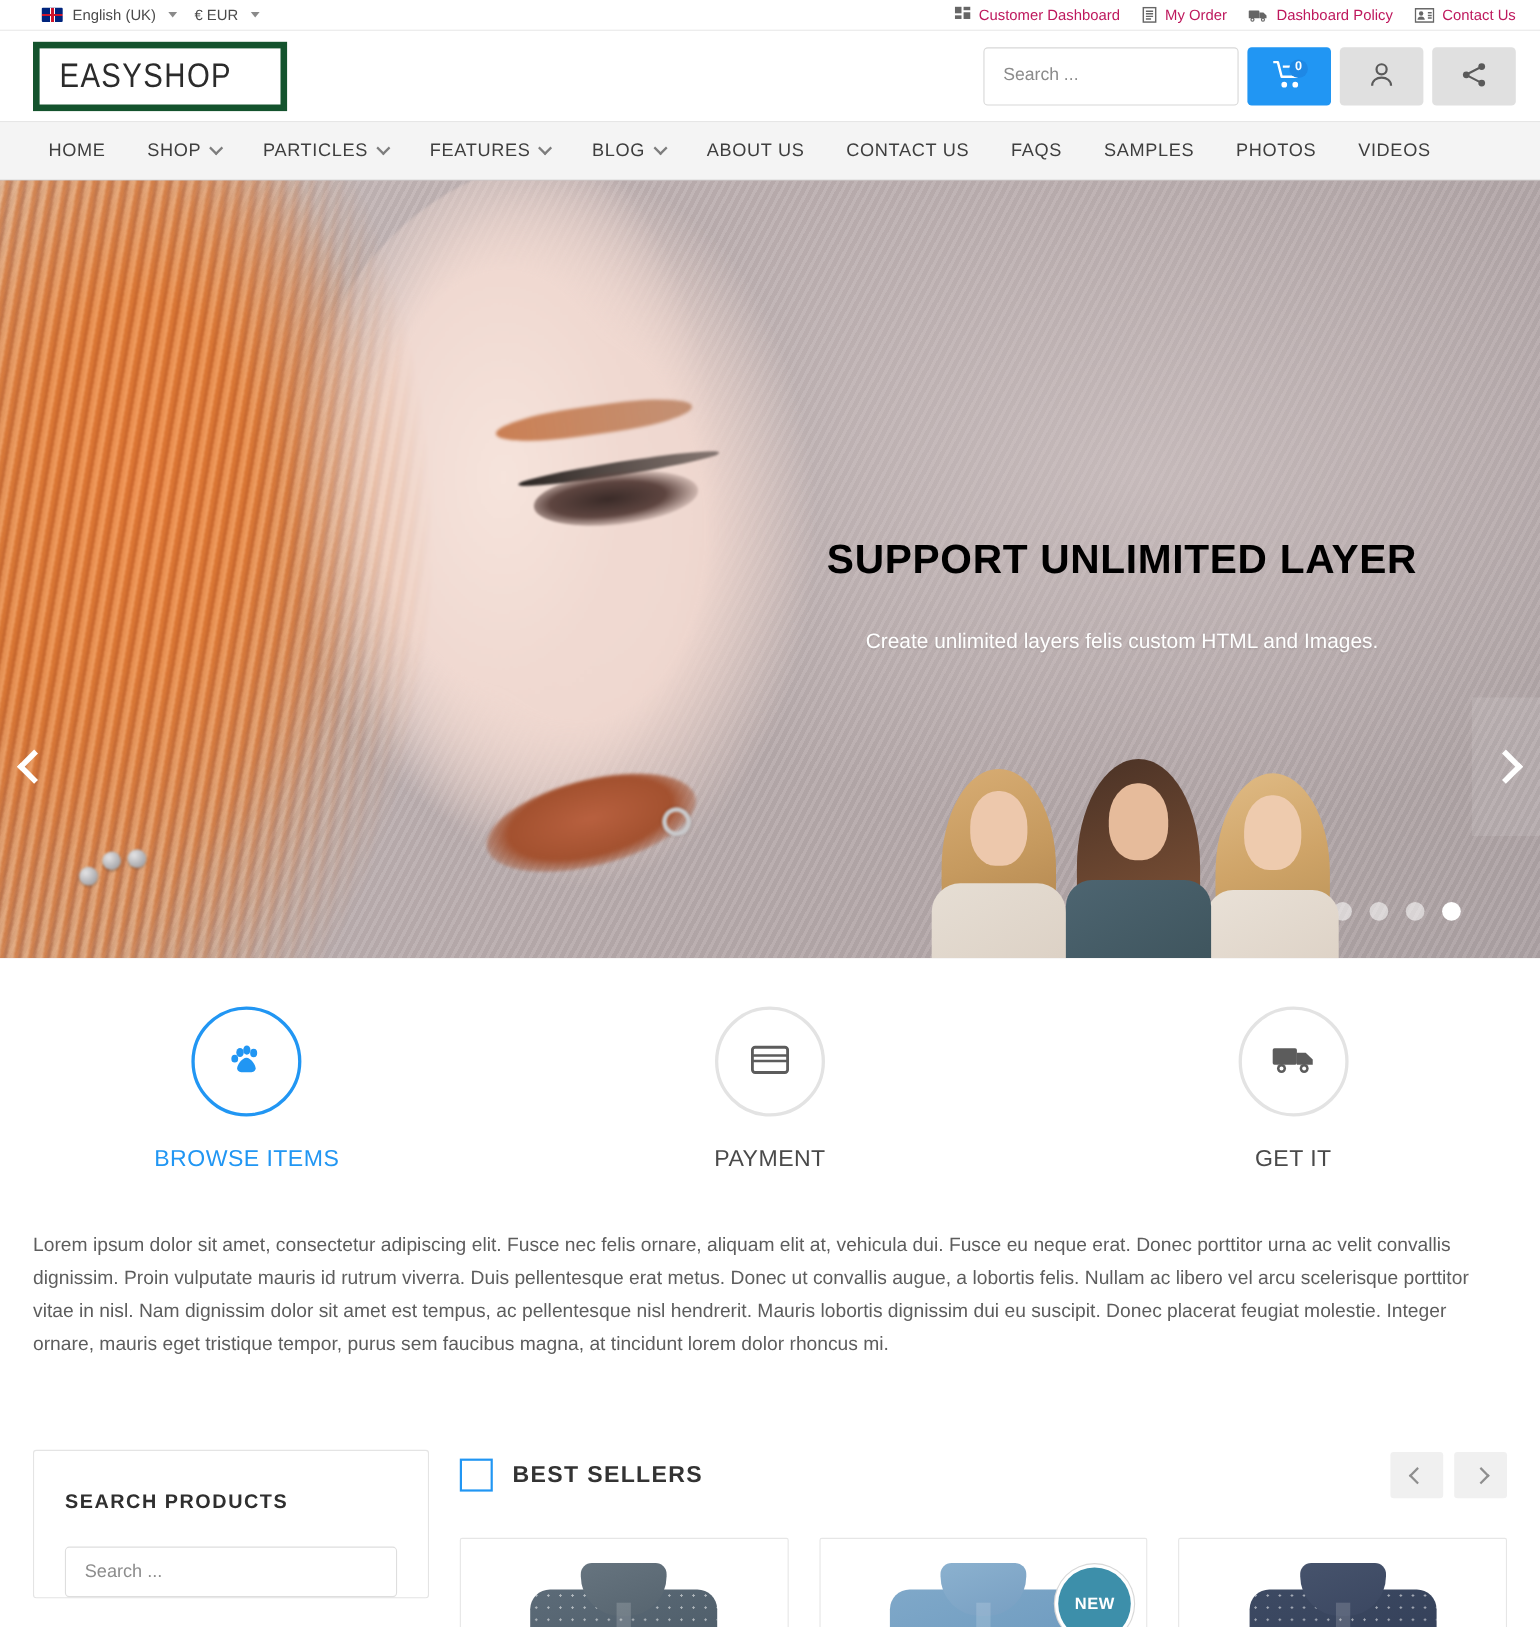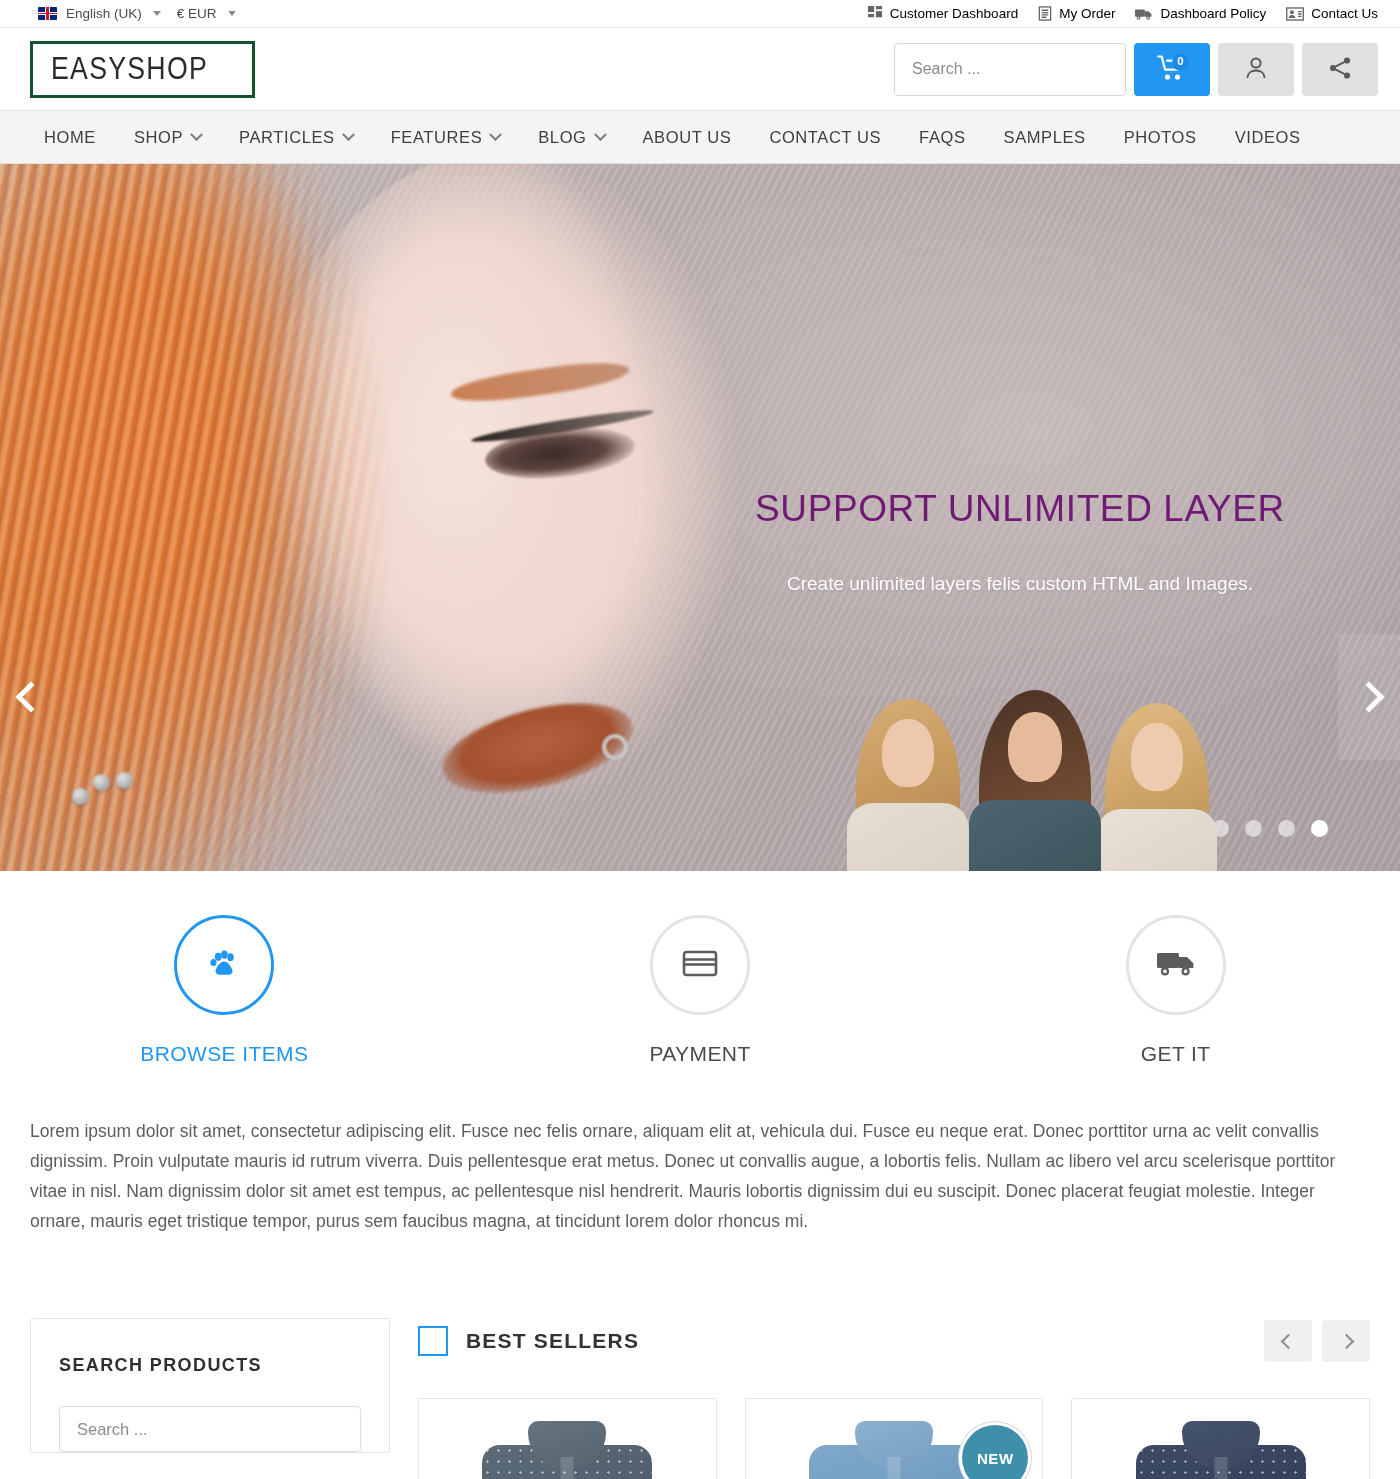--- a/index.html
+++ b/index.html
@@ -49,31 +49,31 @@
   .caret-sm {
     width: 0; height: 0; border-left: 4.5px solid transparent;
     border-right: 4.5px solid transparent; border-top: 5px solid #8a8a8a;
     margin-left: 2px;
   }
   .topbar-right {
     margin-left: auto; display: flex; align-items: center; gap: 20px;
   }
   .util-link {
     display: flex; align-items: center; gap: 7px; cursor: pointer;
-    color: #000000; font-size: 13.5px; white-space: nowrap;
+    color: #be185d; font-size: 13.5px; white-space: nowrap;
   }
   .util-link svg { display:block; }
 
   
   .header {
     height: 82px; display: flex; align-items: center;
     padding: 0 22px 0 30px; background: #fff;
   }
   .logo-box {
-    border: 3px solid #14532d; padding: 9px 18px 11px;
+    border: 6px solid #14532d; padding: 9px 18px 11px;
     display: inline-block;
   }
   .logo-text {
     font-family: "Liberation Sans Narrow", "Liberation Sans", sans-serif;
     font-size: 31px; letter-spacing: 1.5px; color: #2b2b2b;
     line-height: 1; transform: scaleX(0.86); transform-origin: left center;
     display: block; white-space: nowrap;
   }
   .header-right { margin-left: auto; display: flex; align-items: center; gap: 8px; }
   .search-wrap {
@@ -224,22 +224,22 @@
   .gm3 .head { top: 30px; width: 52px; height: 68px; background: #eecbae; z-index:2; }
   .gm3 .torso { top: 116px; width: 120px; height: 166px; border-radius: 24px 24px 10px 10px;
     background: linear-gradient(150deg,#e9e1d7,#ded3c7 55%,#cdc0b2); z-index:1;}
 
   
   .hero-copy {
     position: absolute; left: 690px; top: 325px; width: 660px; text-align: center;
   }
   .hero-title {
     font-family: "Liberation Sans Narrow", "Liberation Sans", sans-serif;
-    font-size: 37px; color: #701a75; letter-spacing: .6px; line-height: 1.1;
-    text-transform: uppercase; font-weight: normal;
+    font-size: 37px; color: #000000; letter-spacing: .6px; line-height: 1.1;
+    text-transform: uppercase; font-weight: bold;
   }
   .hero-sub {
     margin-top: 38px; color: #ffffff; font-size: 19px; line-height: 1.65;
     font-family: "Liberation Sans Narrow", "Liberation Sans", sans-serif;
     text-shadow: 0 1px 2px rgba(0,0,0,.13);
   }
 
   .hero-arrow {
     position: absolute; top: 470px; width: 62px; height: 126px;
     display: flex; align-items: center; justify-content: center;

